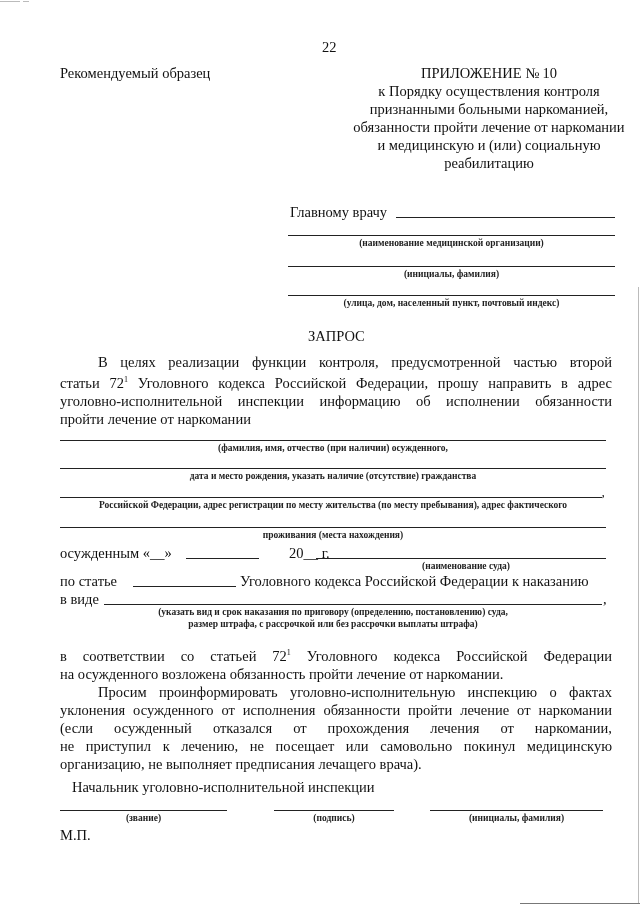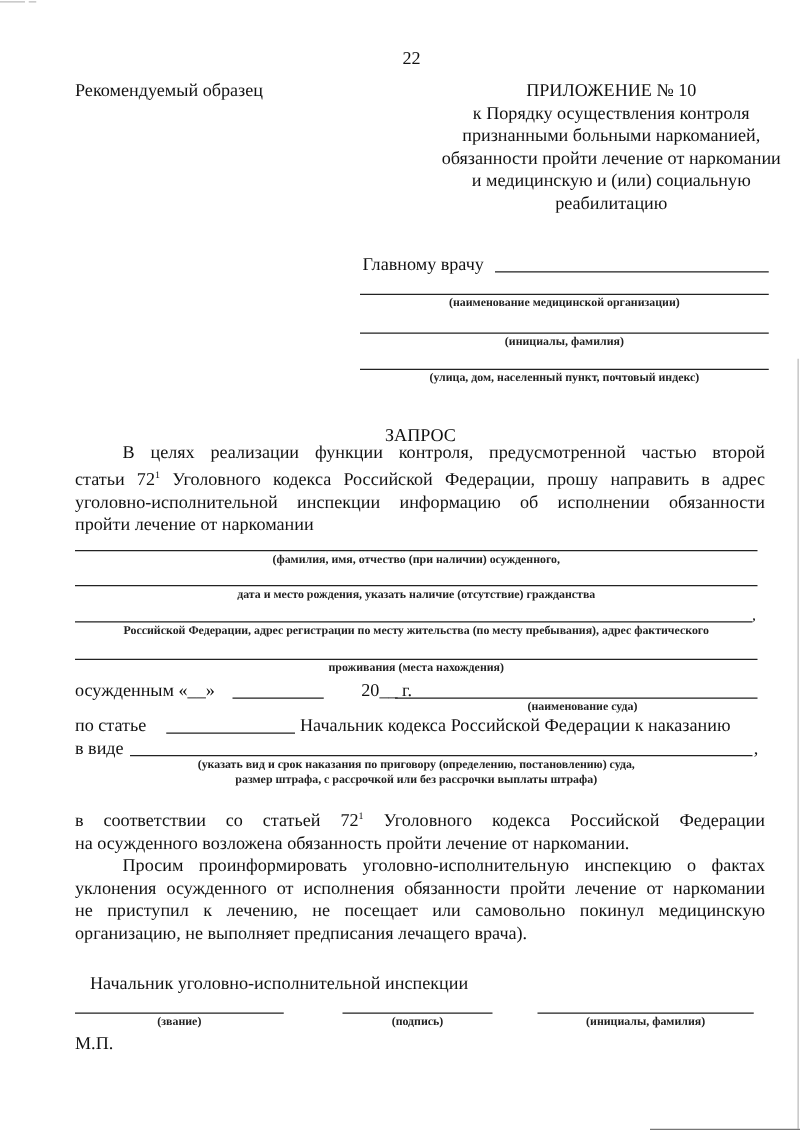--- a/index.html
+++ b/index.html
@@ -37,21 +37,21 @@
 
 <div class="abs t14" style="left:290px;top:203px;">Главному врачу</div>
 <div class="line" style="left:396px;top:217px;width:219px;"></div>
 <div class="line" style="left:288px;top:235px;width:327px;"></div>
 <div class="abs small center" style="left:288px;top:238px;width:327px;">(наименование медицинской организации)</div>
 <div class="line" style="left:288px;top:266px;width:327px;"></div>
 <div class="abs small center" style="left:288px;top:269px;width:327px;">(инициалы, фамилия)</div>
 <div class="line" style="left:288px;top:295px;width:327px;"></div>
 <div class="abs small center" style="left:288px;top:298px;width:327px;">(улица, дом, населенный пункт, почтовый индекс)</div>
 
-<div class="abs t14" style="left:308px;top:327px;margin-top:13px;">ЗАПРОС</div>
+<div class="abs t14" style="left:308px;top:327px;">ЗАПРОС</div>
 
 <div class="abs t14" style="left:60px;top:353px;width:552px;">
   <div class="justify" style="padding-left:38px;">В целях реализации функции контроля, предусмотренной частью второй</div>
   <div class="justify"><span>статьи 72</span><span class="sup">1</span> <span>Уголовного кодекса Российской Федерации, прошу направить в адрес</span></div>
   <div class="justify">уголовно-исполнительной инспекции информацию об исполнении обязанности</div>
   <div>пройти лечение от наркомании</div>
 </div>
 
 <div class="line" style="left:60px;top:440px;width:546px;"></div>
 <div class="abs small center" style="left:60px;top:443px;width:546px;">(фамилия, имя, отчество (при наличии) осужденного,</div>
@@ -64,33 +64,34 @@
 <div class="abs small center" style="left:60px;top:530px;width:546px;">проживания (места нахождения)</div>
 
 <div class="abs t14" style="left:60px;top:544px;">осужденным «__»</div>
 <div class="line" style="left:186px;top:558px;width:73px;"></div>
 <div class="abs t14" style="left:265px;top:544px;margin-left:24px;">20__ г.</div>
 <div class="line" style="left:316px;top:558px;width:290px;"></div>
 <div class="abs small" style="left:422px;top:561px;">(наименование суда)</div>
 
 <div class="abs t14" style="left:60px;top:572px;">по статье</div>
 <div class="line" style="left:133px;top:586px;width:103px;"></div>
-<div class="abs t14" style="left:240px;top:572px;">Начальник кодекса Российской Федерации к наказанию</div>
+<div class="abs t14" style="left:240px;top:572px;">Уголовного кодекса Российской Федерации к наказанию</div>
 
 <div class="abs t14" style="left:60px;top:590px;">в виде</div>
 <div class="line" style="left:104px;top:604px;width:498px;"></div>
 <div class="abs t14" style="left:603px;top:590px;">,</div>
 <div class="abs small center" style="left:60px;top:607px;width:546px;">(указать вид и срок наказания по приговору (определению, постановлению) суда,</div>
 <div class="abs small center" style="left:60px;top:619px;width:546px;">размер штрафа, с рассрочкой или без рассрочки выплаты штрафа)</div>
 
 <div class="abs t14" style="left:60px;top:644px;width:552px;">
   <div class="justify"><span>в соответствии со статьей</span> <span>72</span><span class="sup">1</span> <span>Уголовного кодекса Российской Федерации</span></div>
   <div>на осужденного возложена обязанность пройти лечение от наркомании.</div>
   <div class="justify" style="padding-left:38px;">Просим проинформировать уголовно-исполнительную инспекцию о фактах</div>
   <div class="justify">уклонения осужденного от исполнения обязанности пройти лечение от наркомании</div>
+  <div class="justify" style="word-spacing:14px;">(если осужденный отказался от прохождения лечения от наркомании,</div>
   <div class="justify">не приступил к лечению, не посещает или самовольно покинул медицинскую</div>
   <div>организацию, не выполняет предписания лечащего врача).</div>
 </div>
 
 <div class="abs t14" style="left:72px;top:778px;">Начальник уголовно-исполнительной инспекции</div>
 <div class="line" style="left:60px;top:810px;width:167px;"></div>
 <div class="abs small center" style="left:60px;top:813px;width:167px;">(звание)</div>
 <div class="line" style="left:274px;top:810px;width:120px;"></div>
 <div class="abs small center" style="left:274px;top:813px;width:120px;">(подпись)</div>
 <div class="line" style="left:430px;top:810px;width:173px;"></div>

